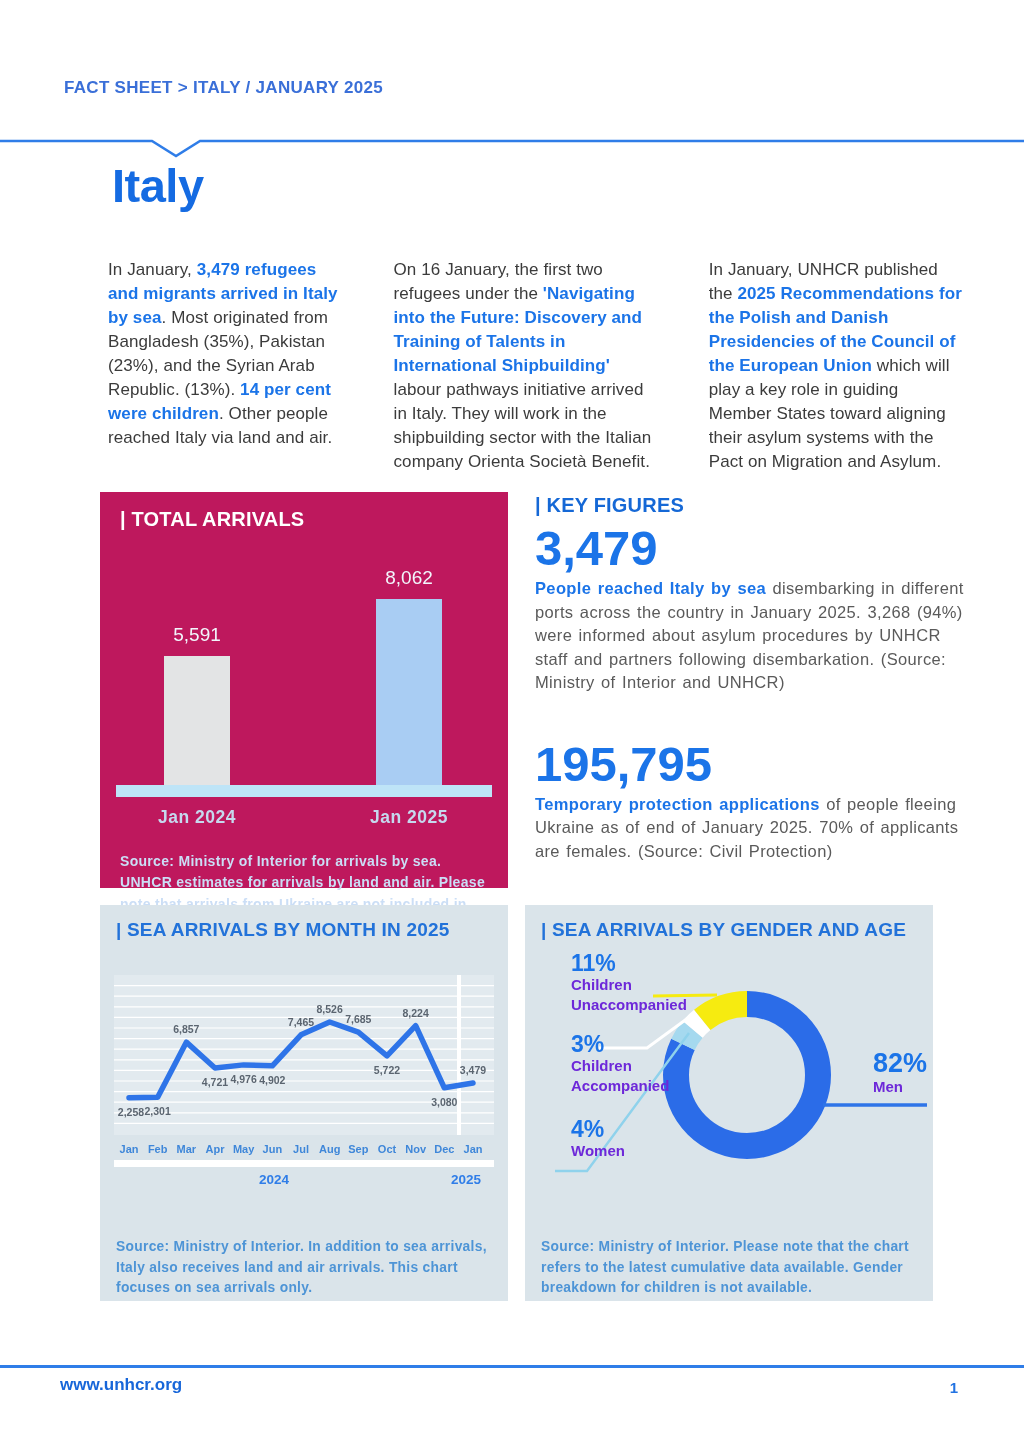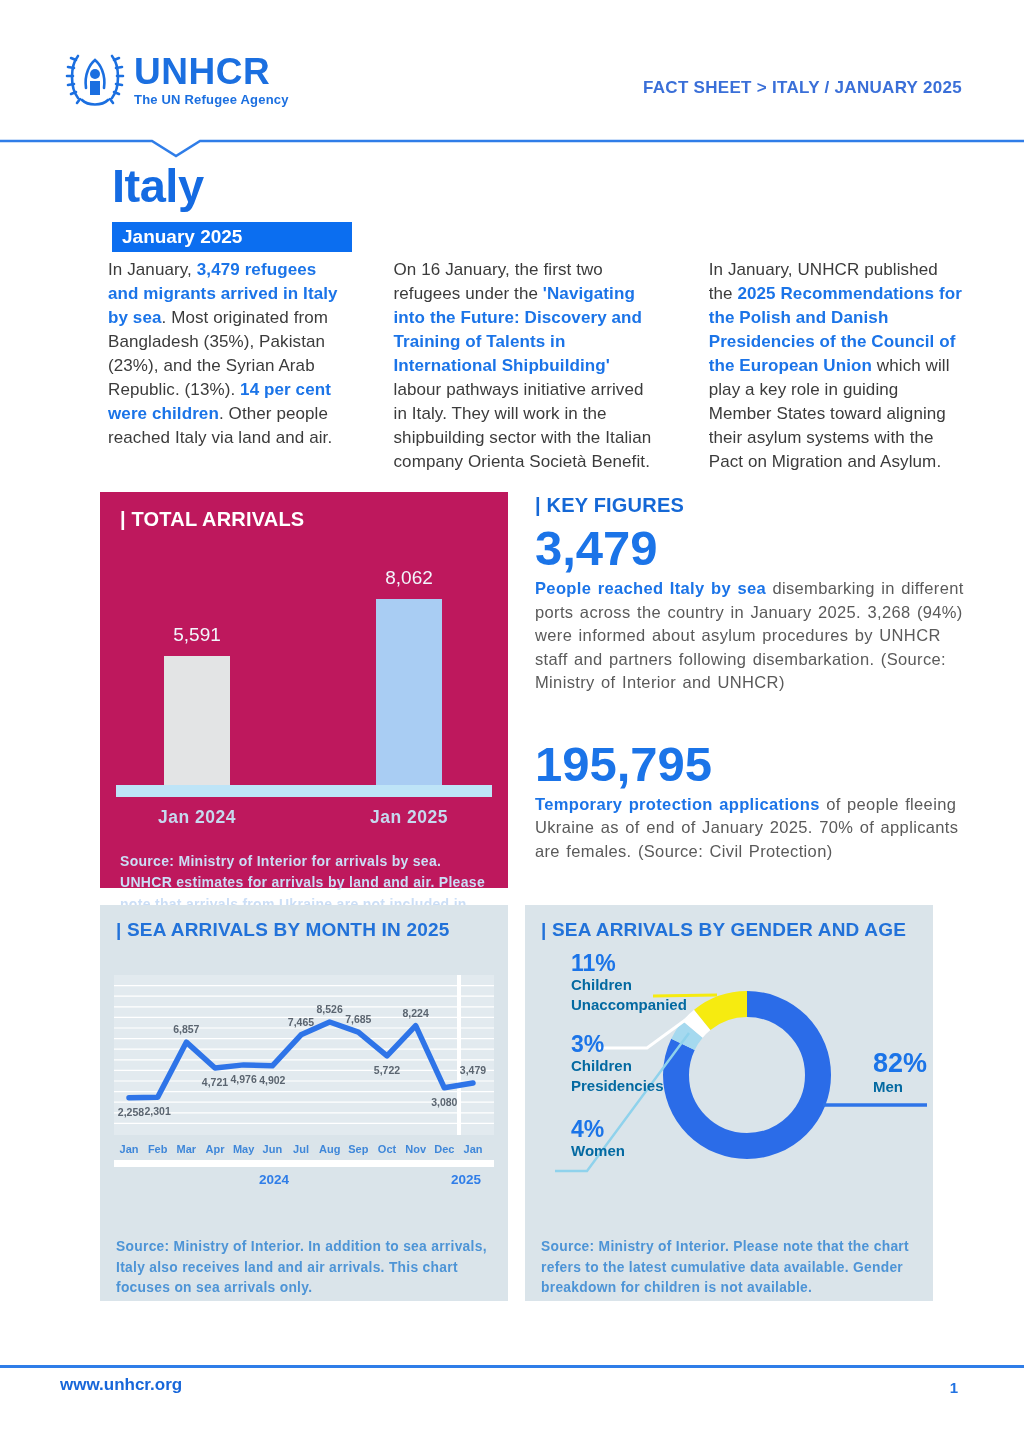--- a/index.html
+++ b/index.html
@@ -45,61 +45,40 @@
   .panel-title { padding:14px 16px 0 16px; font-size:19px; font-weight:700; color:#2272D9; letter-spacing:0.2px; }
   .line-chart-svg { position:absolute; left:14px; top:70px; }
   .panel-source { position:absolute; left:16px; top:332px; right:14px; font-size:13.8px; font-weight:600;
                   color:#4D94D6; line-height:1.5; letter-spacing:0.3px; }
   
   .donut-svg { position:absolute; left:138px; top:86px; }
   .callout-svg { position:absolute; left:0; top:0; }
   .donut-label { position:absolute;margin-left:18px; }
   .dl-pct { font-size:23px; font-weight:700; color:#1B74E8; line-height:1.05; }
   .dl-pct.big { font-size:27px; }
-  .dl-sub { font-size:15px; font-weight:600; color:#0369a1; line-height:1.32; }
+  .dl-sub { font-size:15px; font-weight:600; color:#6d28d9; line-height:1.32; }
   
   .footer-rule { position:absolute; top:1365px; left:0; width:1024px; height:3px; background:#2F7DE8; }
   .footer-url { position:absolute; left:60px; top:1375px; font-size:17px; font-weight:700; color:#1766D9; }
   .footer-page { position:absolute; right:66px; top:1379px; font-size:15px; font-weight:600; color:#2273E2; }
 </style>
 </head>
 <body>
 
 <div class="page">
 
   <div class="header">
-    <div class="logo">
-      <svg width="62" height="64" viewBox="0 0 62 64">
-        <g fill="none" stroke="#1B6FE0" stroke-width="2.6" stroke-linecap="round">
-          <path d="M14,8 C6,18 6,40 14,50"></path>
-          <path d="M48,8 C56,18 56,40 48,50"></path>
-          <path d="M12,12 l-5,-2 M10,20 l-6,-1 M9,28 l-6,0 M10,36 l-6,1 M12,44 l-5,2 M16,51 l-3,4"></path>
-          <path d="M50,12 l5,-2 M52,20 l6,-1 M53,28 l6,0 M52,36 l6,1 M50,44 l5,2 M46,51 l3,4"></path>
-          <path d="M18,52 C24,58 38,58 44,52"></path>
-          <path d="M22,40 C20,26 26,16 31,12 C36,16 42,26 40,40"></path>
-        </g>
-        <g fill="#1B6FE0">
-          <circle cx="31" cy="26" r="5"></circle>
-          <path d="M26,33 h10 v14 h-10 z"></path>
-        </g>
-      </svg>
-      <div class="logo-text">
-        <div class="unhcr">UNHCR</div>
-        <div class="tagline">The UN Refugee Agency</div>
-      </div>
-    </div>
     <div class="fact-label">FACT SHEET &gt; ITALY / JANUARY 2025</div>
   </div>
 
   <svg class="header-rule" viewBox="0 0 1024 24">
     <polyline points="0,3 152,3 176,18 200,3 1024,3" fill="none" stroke="#2F7DE8" stroke-width="2.6"></polyline>
   </svg>
 
   <div class="country-title">Italy</div>
-  <div class="period-banner">January 2025</div>
 
   <div class="intro">
     <div class="col1"><span>In January, </span><span class="hl">3,479 refugees and migrants arrived in Italy by sea</span><span>. Most originated from Bangladesh (35%), Pakistan (23%), and the Syrian Arab Republic. (13%). </span><span class="hl">14 per cent were children</span><span>. Other people reached Italy via land and air.</span></div>
     <div class="col2"><span>On 16 January, the first two refugees under the </span><span class="hl">'Navigating into the Future: Discovery and Training of Talents in International Shipbuilding'</span><span> labour pathways initiative arrived in Italy. They will work in the shipbuilding sector with the Italian company Orienta Società Benefit.</span></div>
     <div class="col3"><span>In January, UNHCR published the </span><span class="hl">2025 Recommendations for the Polish and Danish Presidencies of the Council of the European Union</span><span> which will play a key role in guiding Member States toward aligning their asylum systems with the Pact on Migration and Asylum.</span></div>
   </div>
 
   <div class="total-box">
     <div class="box-title">| TOTAL ARRIVALS</div>
     <div class="bar-chart">
@@ -188,21 +167,21 @@
       <polyline points="74,143 122,143 163,113" fill="none" stroke="#FFFFFF" stroke-width="3"></polyline>
       <polyline points="30,266 62,266 164,128" fill="none" stroke="#8FD2EC" stroke-width="2.4"></polyline>
       <polyline points="298,200 402,200" fill="none" stroke="#2E74E8" stroke-width="3.4"></polyline>
     </svg>
     <div class="donut-label" style="left:28px; top:46px;">
       <div class="dl-pct">11%</div>
       <div class="dl-sub"><span>Children</span><br><span>Unaccompanied</span></div>
     </div>
     <div class="donut-label" style="left:28px; top:127px;">
       <div class="dl-pct">3%</div>
-      <div class="dl-sub"><span>Children</span><br><span>Presidencies</span></div>
+      <div class="dl-sub"><span>Children</span><br><span>Accompanied</span></div>
     </div>
     <div class="donut-label" style="left:28px; top:212px;">
       <div class="dl-pct">4%</div>
       <div class="dl-sub">Women</div>
     </div>
     <div class="donut-label" style="left:330px; top:144px;">
       <div class="dl-pct big">82%</div>
       <div class="dl-sub">Men</div>
     </div>
     <div class="panel-source">Source: Ministry of Interior. Please note that the chart refers to the latest cumulative data available. Gender breakdown for children is not available.</div>

